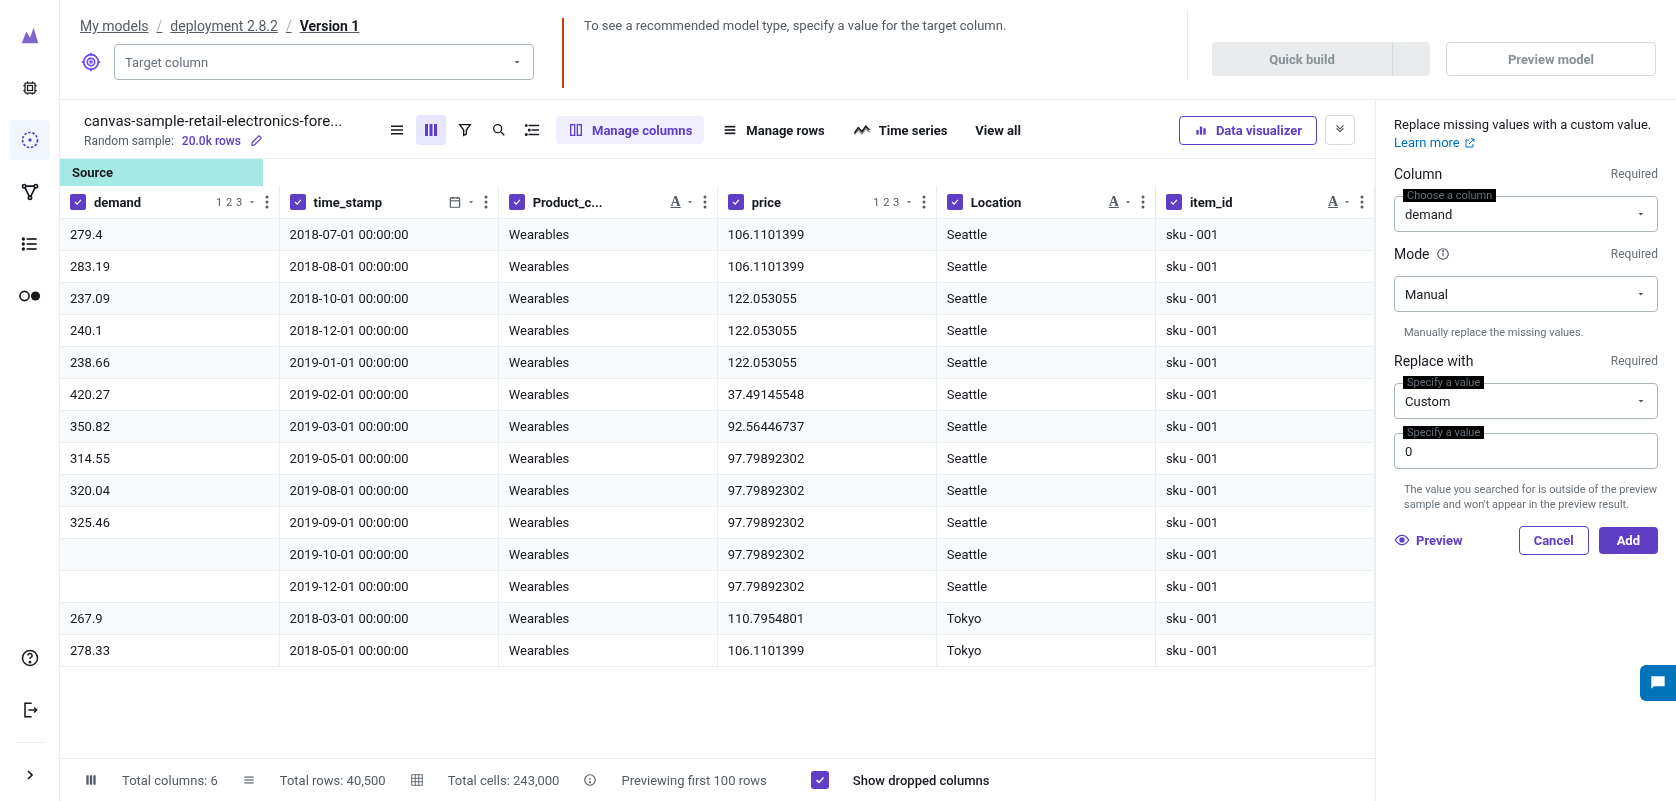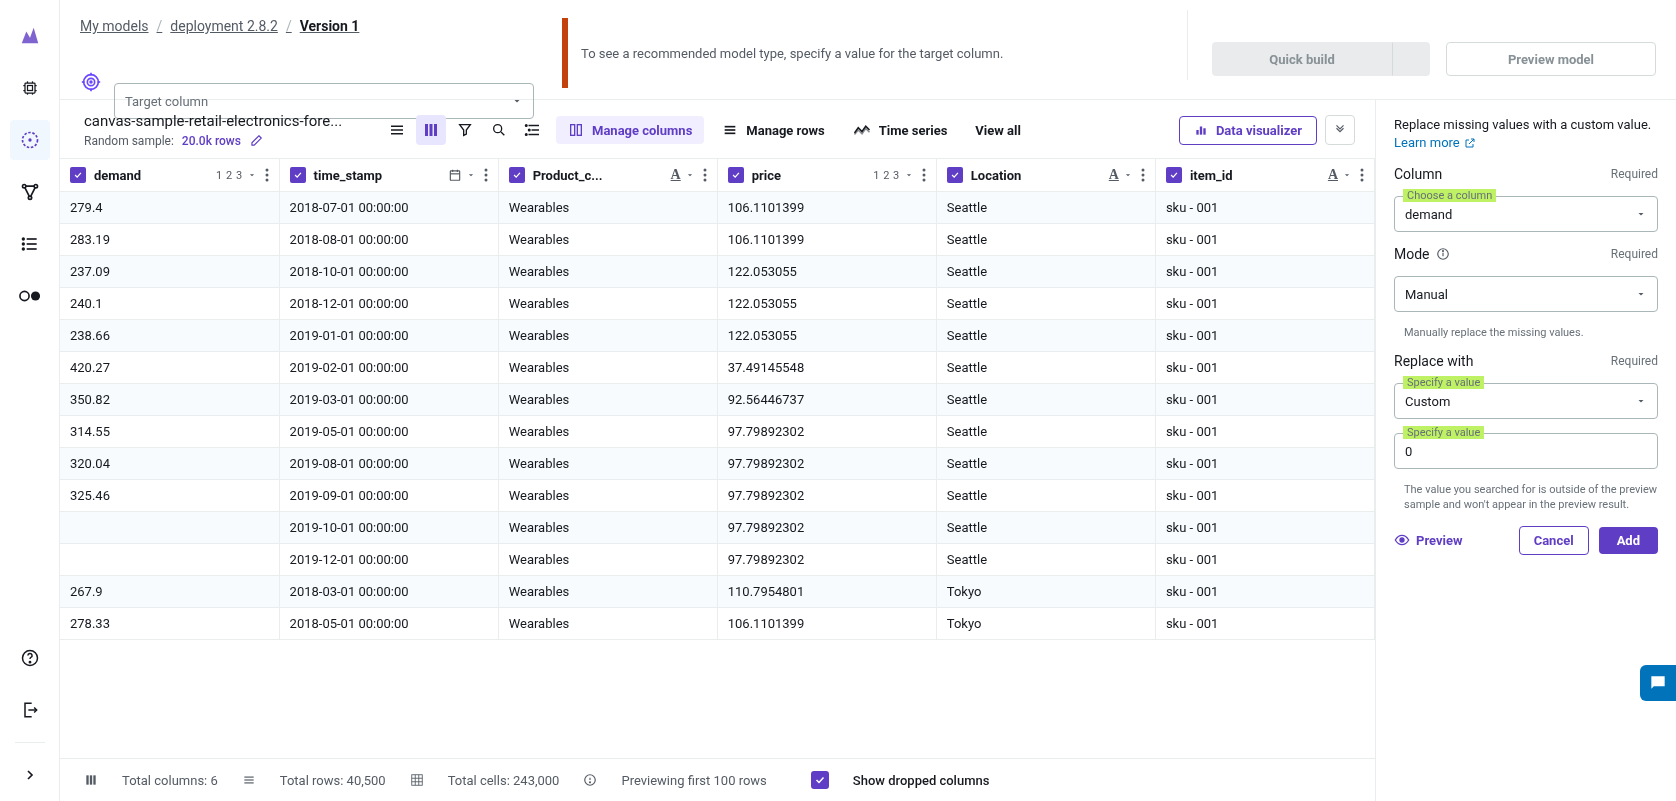--- a/index.html
+++ b/index.html
@@ -12,22 +12,22 @@
 .left-nav .divider { width: 30px; border-top: 1px solid #eaeded; margin: 6px 0; }
 .main { flex: 1; display: flex; flex-direction: column; }
 .header { display: flex; align-items: flex-start; padding: 10px 20px 0 20px; border-bottom: 1px solid #eaeded; height: 100px; }
 .header-left { display: flex; flex-direction: column; gap: 10px; padding-top: 8px; }
 .breadcrumb { display: flex; gap: 8px; font-size: 14px; color: #545b64; align-items: center; text-decoration: underline; }
 .breadcrumb .crumb { color: #545b64; cursor: pointer; }
 .breadcrumb .crumb.current { color: #16191f; font-weight: 700; }
 .breadcrumb .sep { color: #aab7b8; }
 .target-row { display: flex; align-items: center; gap: 12px; }
 .target-icon { color: #6c47ff; }
-.target-select { width: 420px; height: 36px; border: 1px solid #aab7b8; border-radius: 4px; display: flex; align-items: center; justify-content: space-between; padding: 0 10px; color: #687078; cursor: pointer; margin-top: 39px; }
-.header-mid { border-left: 6px solid #c2410c; height: 70px; margin: 8px 28px 0; display: flex; align-items: center; padding-left: 13px; color: #545b64; font-size: 13px; }
+.target-select { width: 420px; height: 36px; border: 1px solid #aab7b8; border-radius: 4px; display: flex; align-items: center; justify-content: space-between; padding: 0 10px; color: #687078; cursor: pointer; }
+.header-mid { border-left: 2px solid #c2410c; height: 70px; margin: 8px 28px 0; display: flex; padding-left: 20px; color: #545b64; font-size: 13px; }
 .header-right { margin-left: auto; display: flex; gap: 16px; align-items: center; padding-top: 28px; height: 70px; border-left: 1px solid #eaeded; padding-left: 24px; }
 .btn-group { display: flex; }
 .btn { height: 34px; padding: 0 18px; border-radius: 4px; display: inline-flex; align-items: center; justify-content: center; font-weight: 700; font-size: 13px; cursor: pointer; border: 1px solid transparent; }
 .btn.quick { background: #e9ebed; color: #879196; width: 180px; border-radius: 4px 0 0 4px; cursor: not-allowed; }
 .btn.quick-drop { background: #e9ebed; border-left: 1px solid #d5dbdb; width: 30px; border-radius: 0 4px 4px 0; cursor: not-allowed; }
 .btn.preview-model { border: 1px solid #d5dbdb; color: #879196; width: 210px; cursor: not-allowed; }
 .content { flex: 1; display: flex; overflow: hidden; }
 .data-area { flex: 1; display: flex; flex-direction: column; overflow: hidden; border-right: 1px solid #eaeded; }
 .toolbar { display: flex; align-items: center; padding: 12px 20px 10px 24px; gap: 8px; border-bottom: 1px solid #eaeded; }
 .ds-info { display: flex; flex-direction: column; gap: 4px; min-width: 280px; }
@@ -60,21 +60,21 @@
 .footer .chk-label { color: #16191f; font-weight: 500; }
 .side-panel { width: 300px; padding: 16px 18px; overflow-y: auto; display: flex; flex-direction: column; gap: 14px; }
 .panel-head { display: flex; align-items: center; gap: 10px; }
 .panel-title { font-size: 18px; font-weight: 700; flex: 1; }
 .panel-desc { font-size: 13px; color: #16191f; line-height: 1.4; }
 .panel-desc .link { color: #0073bb; cursor: pointer; display: inline-flex; align-items: center; gap: 4px; }
 .field-row { display: flex; justify-content: space-between; align-items: center; font-size: 14px; }
 .field-row .label { font-weight: 400; }
 .field-row .req { color: #687078; font-size: 12px; }
 .select-box { position: relative; border: 1px solid #aab7b8; border-radius: 4px; height: 36px; display: flex; align-items: center; padding: 4px 10px; cursor: pointer; }
-.select-box .float-label { position: absolute; top: -8px; left: 8px; background: #bef264; padding: 0 4px; color: #687078; font-size: 11px; }
+.select-box .float-label { position: absolute; top: -8px; left: 8px; background: #000000; padding: 0 4px; color: #687078; font-size: 11px; }
 .select-box .value { flex: 1; }
 .help-text { font-size: 11px; color: #687078; padding-left: 10px; }
 .panel-actions { display: flex; justify-content: flex-end; gap: 10px; align-items: center; }
 .preview-btn { color: #5f3dc4; font-weight: 700; display: inline-flex; align-items: center; gap: 6px; cursor: pointer; margin-right: auto; }
 .cancel-btn { border: 1px solid #5f3dc4; color: #5f3dc4; padding: 6px 14px; border-radius: 4px; font-weight: 700; cursor: pointer; }
 .add-btn { background: #5f3dc4; color: #fff; padding: 6px 18px; border-radius: 4px; font-weight: 700; cursor: pointer; }
 .chat-fab { position: fixed; right: 0; bottom: 100px; background: #0073bb; color: #fff; width: 36px; height: 36px; border-radius: 6px 0 0 6px; display: flex; align-items: center; justify-content: center; cursor: pointer; }
 svg { display: block; }
 </style>
 </head>
@@ -286,20 +286,21 @@
           </div>
           <div class="kebab-btn">
             <svg width="14" height="14" viewBox="0 0 24 24" fill="none" stroke="#545b64" stroke-width="2">
                 <polyline points="6 9 12 15 18 9"></polyline>
                 <polyline points="6 4 12 10 18 4"></polyline>
               </svg>
           </div>
         </div>
 
         <div class="table-wrap">
+          <div class="source-tag">Source</div>
           <table>
             <colgroup>
               <col style="width:203px">
                 <col style="width:203px">
                 <col style="width:203px">
                 <col style="width:203px">
                 <col style="width:203px">
                 <col style="width:203px">
             </colgroup>
             <thead>

